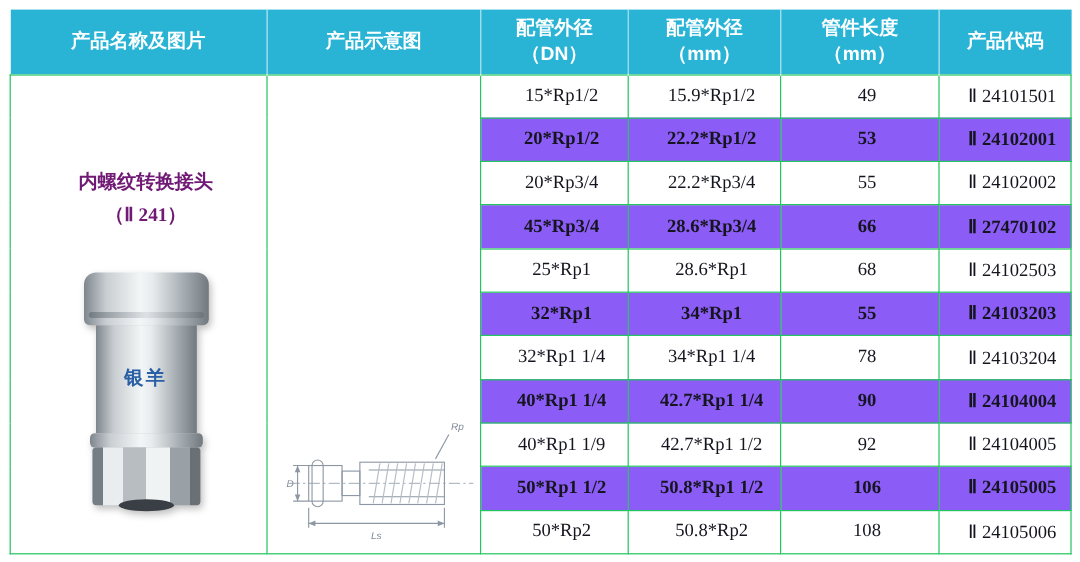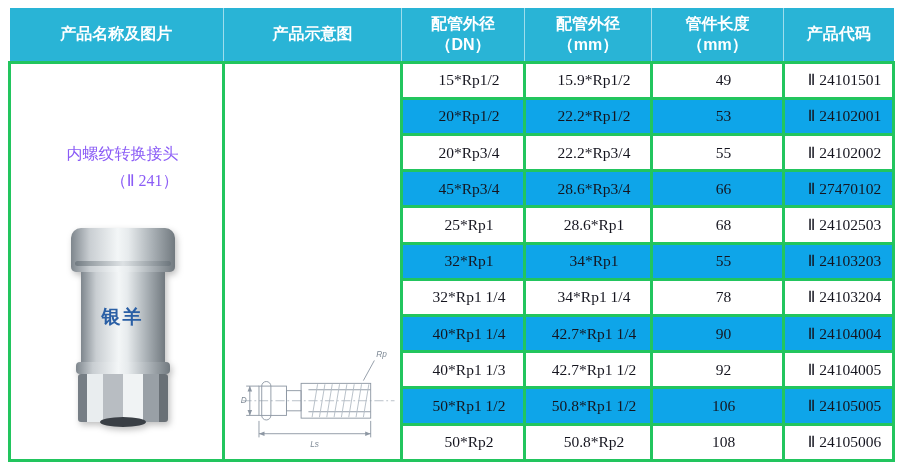--- a/index.html
+++ b/index.html
@@ -19,49 +19,49 @@
     line-height: 1.35;
     height: 54px;
     text-align: center;
     vertical-align: middle;
     white-space: pre-line;
     border-left: 1px solid rgba(255,255,255,0.55);
   }
   thead th:first-child { border-left: none; }
 
   tbody td {
-    border: 3px solid #22c55e;
+    border: 1px solid #22c55e;
     text-align: center;
     vertical-align: middle;
     font-size: 15.5px;
     color: #15151f;
     background: #ffffff;
     padding-left: 12px;
   }
-  tbody tr.alt td.data { background: #0ea5e9; }
+  tbody tr.alt td.data { background: #8b5cf6; font-weight: bold; }
 
   td.product-cell, td.diagram-cell { background: #ffffff; vertical-align: top; }
 
   .product-inner {
     height: 100%;
     display: flex;
     flex-direction: column;
     align-items: center;
     padding-top: 76px;
   }
-  .product-name-block { text-align: right; font-weight: normal; font-size: 16px; line-height: 1.7; color: #8b5cf6; }
+  .product-name-block { text-align: center; font-weight: bold; font-size: 16px; line-height: 1.7; color: #701a75; }
 
   
   .photo { margin-top: 34px; display: flex; flex-direction: column; align-items: center; filter: drop-shadow(2px 3px 3px rgba(0,0,0,0.25)); }
   .metal { background: linear-gradient(90deg,#7e868d 0%,#c9ced2 18%,#f3f6f7 45%,#e7ebed 55%,#aab1b6 78%,#71797f 100%); }
   .press-collar { width: 104px; height: 44px; border-radius: 10px 10px 5px 5px; position: relative; }
   .press-collar .groove { position: absolute; left: 4px; right: 4px; bottom: 6px; height: 5px; border-radius: 3px;
     background: linear-gradient(90deg,#667077,#d7dcdf 50%,#667077); opacity: .75; }
   .body-seg { width: 84px; height: 90px; display: flex; align-items: center; justify-content: center; }
-  .brand { color: #2a5fa5; font-size: 19px; font-weight: bold; letter-spacing: 2px; font-family: "Liberation Sans", sans-serif; }
+  .brand { color: #2a5fa5; font-size: 16px; font-weight: bold; letter-spacing: 2px; font-family: "Liberation Sans", sans-serif; }
   .shoulder { width: 94px; height: 12px; border-radius: 4px; }
   .hex {
     width: 90px; height: 48px; border-radius: 3px;
     background: linear-gradient(90deg,#767e85 0 10%,#e9edef 10% 28%,#b8bdc2 28% 50%,#f0f3f4 50% 72%,#99a0a6 72% 90%,#697076 90% 100%);
   }
   .mouth { width: 46px; height: 10px; background: #3a3f45; border-radius: 50%; margin-top: -5px; }
 
   .diagram-inner { height: 100%; display: flex; align-items: flex-end; justify-content: center; }
   .schematic text { font-family: "Liberation Sans", sans-serif; font-style: italic; font-size: 9px; fill: #7f8a96; }
 </style>
@@ -194,21 +194,21 @@
         <td class="data">78</td>
         <td class="data">Ⅱ 24103204</td>
       </tr>
       <tr class="alt">
         <td class="data">40*Rp1 1/4</td>
         <td class="data">42.7*Rp1 1/4</td>
         <td class="data">90</td>
         <td class="data">Ⅱ 24104004</td>
       </tr>
       <tr>
-        <td class="data">40*Rp1 1/3</td>
+        <td class="data">40*Rp1 1/9</td>
         <td class="data">42.7*Rp1 1/2</td>
         <td class="data">92</td>
         <td class="data">Ⅱ 24104005</td>
       </tr>
       <tr class="alt">
         <td class="data">50*Rp1 1/2</td>
         <td class="data">50.8*Rp1 1/2</td>
         <td class="data">106</td>
         <td class="data">Ⅱ 24105005</td>
       </tr>

